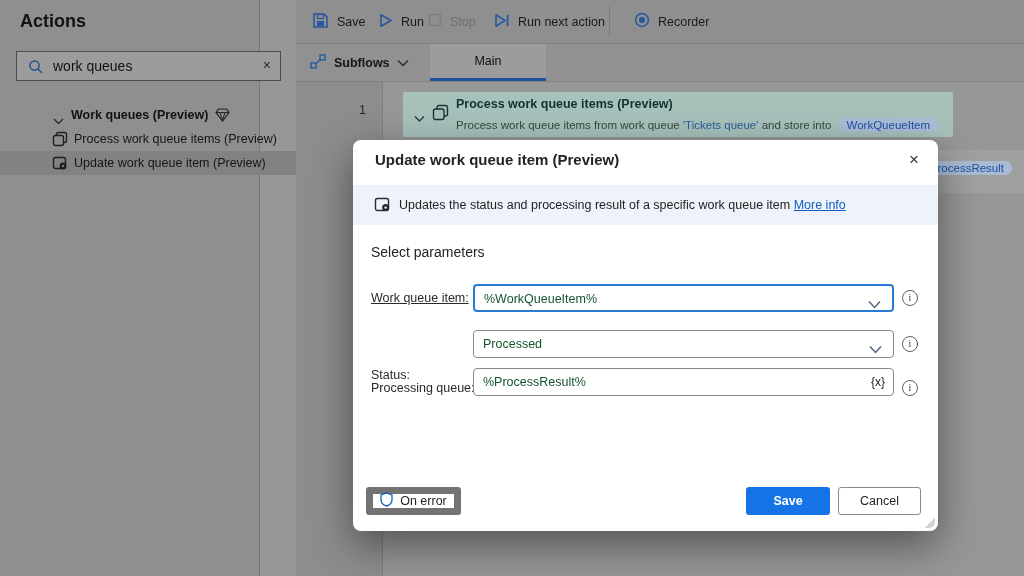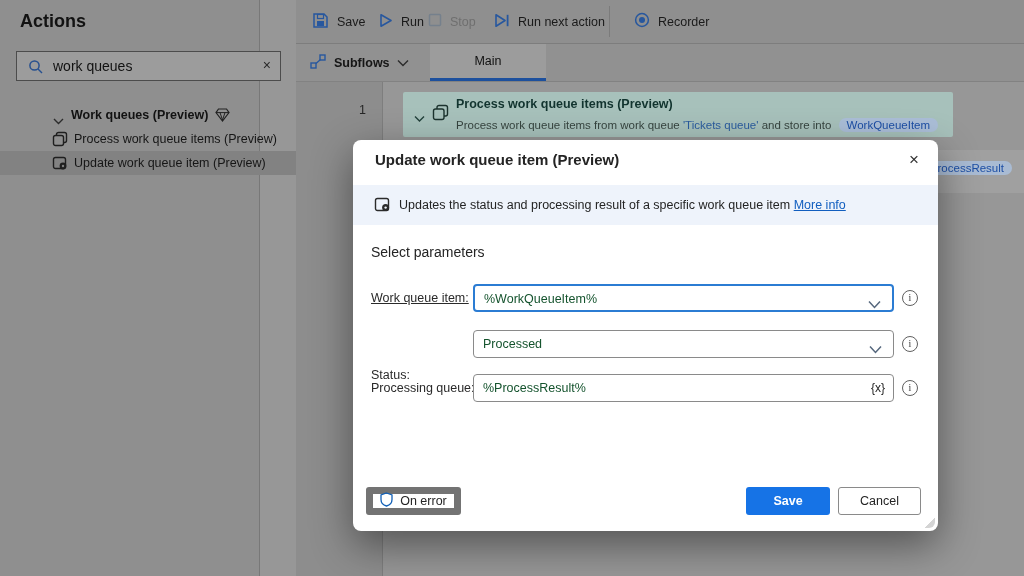--- a/index.html
+++ b/index.html
@@ -250,21 +250,21 @@
     <div class="abs frow-label" style="top:214px;margin-top:14px;">Status:</div>
     <div class="abs ffield" style="top:190px;">
       <input value="Processed" style="">
       <span class="chev"><svg width="13" height="9" viewBox="0 0 13 9">
             <polyline points="1,1.5 6.5,7.5 12,1.5" fill="none" stroke="#55677d" stroke-width="1.5"></polyline>
           </svg></span>
     </div>
     <div class="abs info-ic" style="top:196px;">i</div>
 
     <div class="abs frow-label" style="top:241px;">Processing queue:</div>
-    <div class="abs ffield" style="top:234px;">
+    <div class="abs ffield" style="top:228px;">
       <input value="%ProcessResult%" style="">
       <span class="fx">{x}</span>
     </div>
     <div class="abs info-ic" style="top:240px;">i</div>
 
     <div class="abs btn btn-onerror">
       <span><svg width="13" height="15" viewBox="0 0 13 15">
             <path d="M6.5 1 L12 3 V7.5 C12 11 9.5 13.2 6.5 14 C3.5 13.2 1 11 1 7.5 V3 Z" fill="none" stroke="#1160b7" stroke-width="1.3"></path>
           </svg></span>
       <span>On error</span>

